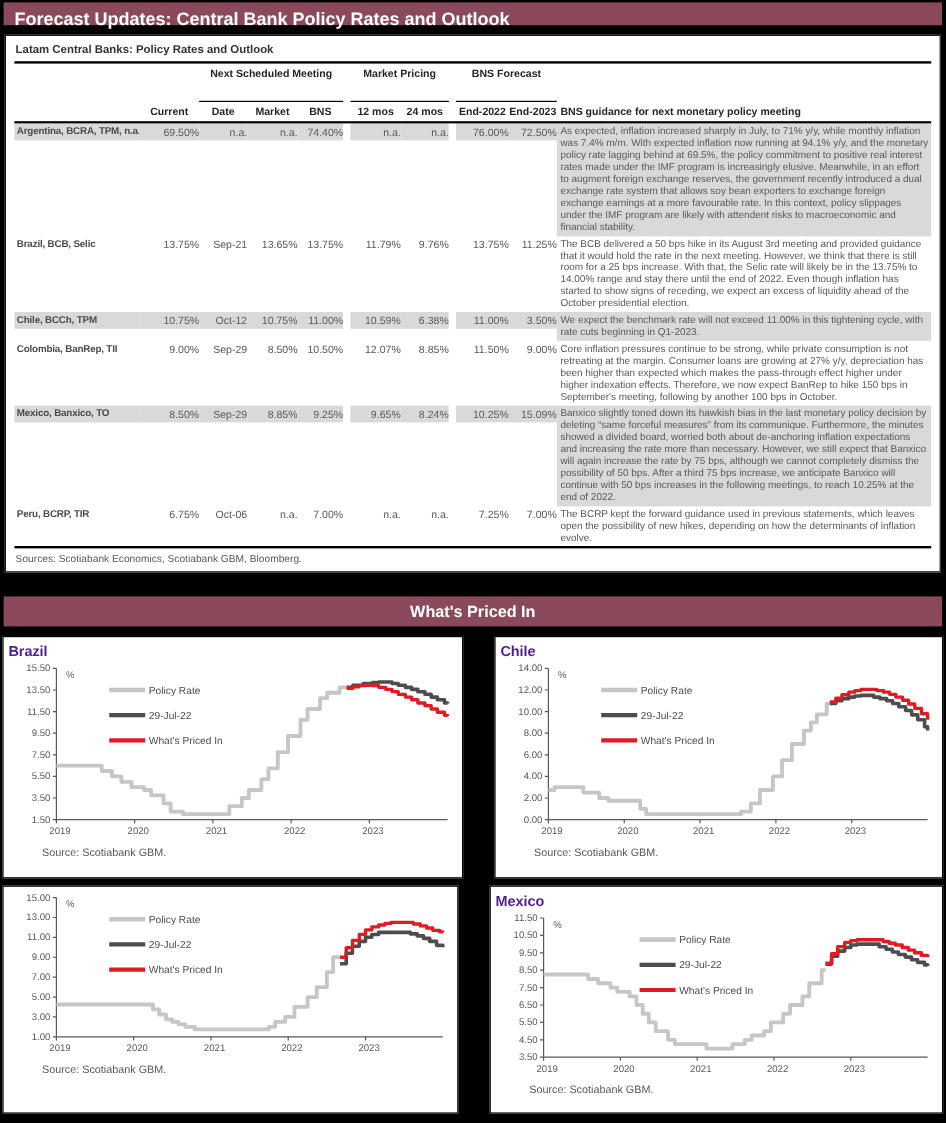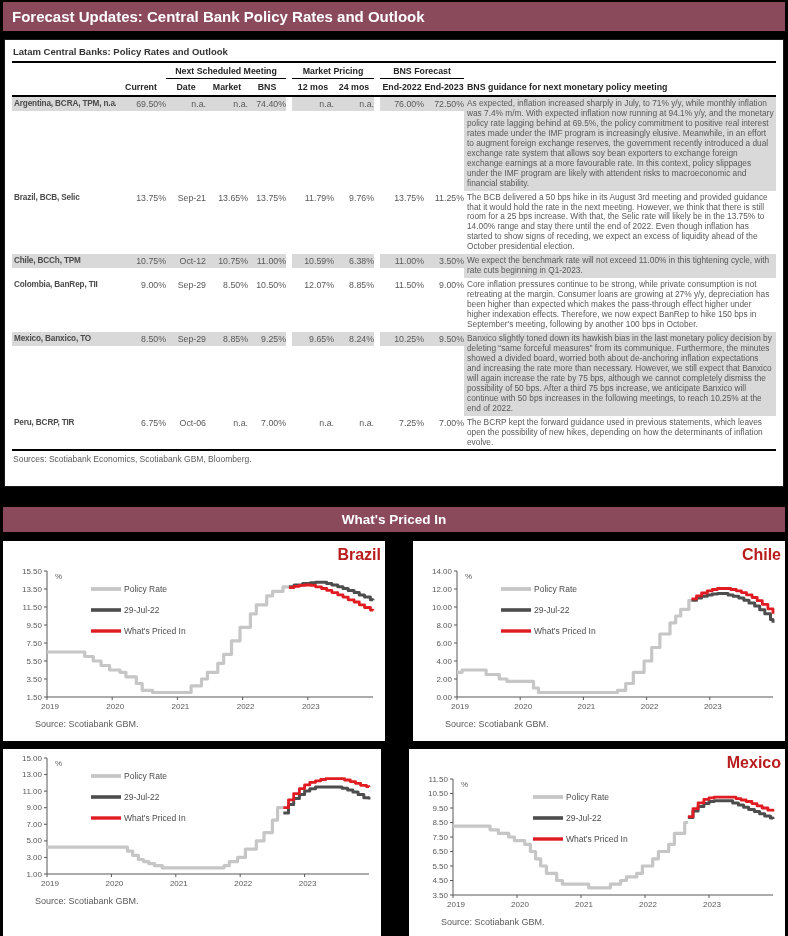--- a/index.html
+++ b/index.html
@@ -1,46 +1,46 @@
 <!DOCTYPE html>
 <html style="--banner: #8a4a5c; --shade: #d9d9d9; --policy_line: #c6c6c6; --jul_line: #4d4d4d; --priced_line: #e11b22;"><head>
 <meta charset="utf-8">
 <style>
   html,body{margin:0;padding:0;background:#000;}
   body{width:788px;height:936px;overflow:hidden;font-family:"Liberation Sans","DejaVu Sans",sans-serif;position:relative;}
   .banner{background:var(--banner,#8a4a5c);color:#fff;font-weight:bold;}
-  .banner.top{margin:2px 3px 0;height:29px;line-height:29px;font-size:15px;padding-left:9px;}
+  .banner.top{margin:2px 3px 0;height:19px;line-height:29px;font-size:15px;padding-left:9px;}
   .banner.mid{margin:20px 3px 0;height:25px;line-height:25px;font-size:13.5px;text-align:center;}
   .panel{background:#fff;border:1px solid #1a1a1a;}
   .table-panel{margin:8px 4px 0;height:448px;padding:4px 7px;box-sizing:border-box;overflow:hidden;}
   .tbl-title{font-size:9.5px;font-weight:bold;color:#333;padding:2px 1px 4px;}
   .rule{border-top:2px solid #000;height:0;}
   .thead,.trow{display:grid;grid-template-columns:104px 50px 40px 42px 38px 6px 42px 40px 6px 44px 40px 1fr;align-items:start;}
   .ghead{display:grid;grid-template-columns:104px 50px 40px 42px 38px 6px 42px 40px 6px 44px 40px 1fr;margin-top:3px;}
-  .gspan{font-size:8.8px;font-weight:bold;color:#262626;text-align:center;border-bottom:1.5px solid #000;padding-bottom:2px;}
+  .gspan{font-size:8.8px;font-weight:bold;color:#262626;text-align:center;border-bottom:1.5px solid #000;padding-bottom:18px;}
   .g-meet{grid-column:3/6;}
   .g-price{grid-column:7/9;}
   .g-fcast{grid-column:10/12;}
   .thead{padding:3px 0 3px;}
   .th{font-size:8.8px;font-weight:bold;color:#262626;text-align:center;}
   .th.left{text-align:left;padding-left:3px;}
   .c2{grid-column:2}.c3{grid-column:3}.c4{grid-column:4}.c5{grid-column:5}.c7{grid-column:7}.c8{grid-column:8}.c10{grid-column:10}.c11{grid-column:11}.c12{grid-column:12}
   .trow{margin:0;}
   .trow .cell{padding:2px 0 2px;min-height:10px;}
   .trow.shaded .cell{background:var(--shade,#d9d9d9);}
   .trow.shaded .c-gut{background:#fff;}
   .c-bank{font-size:8.2px;font-weight:bold;color:#4a4a4a;white-space:nowrap;letter-spacing:-0.15px;padding-left:2px !important;}
   .c-num{font-size:8.8px;color:#595959;text-align:right;}
   .c-guid{font-size:8.3px;line-height:1.2;color:#595959;padding-left:3px !important;padding-right:2px !important;}
   .sources{font-size:8.5px;color:#595959;padding:3px 1px 0;}
   .charts-row{display:grid;margin:8px 2px 0;column-gap:26px;}
   .charts-row.r1{grid-template-columns:384px 1fr;height:202px;}
   .charts-row.r2{grid-template-columns:380px 1fr;height:190px;margin-top:6px;}
   .chart-panel{background:#fff;border:1.5px solid #000;box-sizing:border-box;padding:3px 4px 2px;overflow:hidden;}
-  .chart-title{text-align:right;font-size:16px;font-weight:bold;color:#b91c1c;padding:2px 0 1px;}
+  .chart-title{text-align:left;font-size:12px;font-weight:bold;color:#4c1d95;padding:2px 0 1px;}
   .chart-svg{display:block;width:100%;}
   .r1 .chart-svg{height:152px;}
   .r2 .chart-svg{height:142px;}
   .chart-source{font-size:9px;color:#595959;padding:2px 0 0 28px;}
   svg text{font-family:"Liberation Sans","DejaVu Sans",sans-serif;}
 </style>
 </head>
 <body>
 
 <div class="banner top">Forecast Updates: Central Bank Policy Rates and Outlook</div>
@@ -126,21 +126,21 @@
         <div class="cell c-bank">Mexico, Banxico, TO</div>
         <div class="cell c-num">8.50%</div>
         <div class="cell c-num">Sep-29</div>
         <div class="cell c-num">8.85%</div>
         <div class="cell c-num">9.25%</div>
         <div class="cell c-gut"></div>
         <div class="cell c-num">9.65%</div>
         <div class="cell c-num">8.24%</div>
         <div class="cell c-gut"></div>
         <div class="cell c-num">10.25%</div>
-        <div class="cell c-num">9.50%</div>
+        <div class="cell c-num">15.09%</div>
         <div class="cell c-guid">Banxico slightly toned down its hawkish bias in the last monetary policy decision by deleting “same forceful measures” from its communique. Furthermore, the minutes showed a divided board, worried both about de-anchoring inflation expectations and increasing the rate more than necessary. However, we still expect that Banxico will again increase the rate by 75 bps, although we cannot completely dismiss the possibility of 50 bps. After a third 75 bps increase, we anticipate Banxico will continue with 50 bps increases in the following meetings, to reach 10.25% at the end of 2022.</div>
       </div>
       <div class="trow">
         <div class="cell c-bank">Peru, BCRP, TIR</div>
         <div class="cell c-num">6.75%</div>
         <div class="cell c-num">Oct-06</div>
         <div class="cell c-num">n.a.</div>
         <div class="cell c-num">7.00%</div>
         <div class="cell c-gut"></div>
         <div class="cell c-num">n.a.</div>

